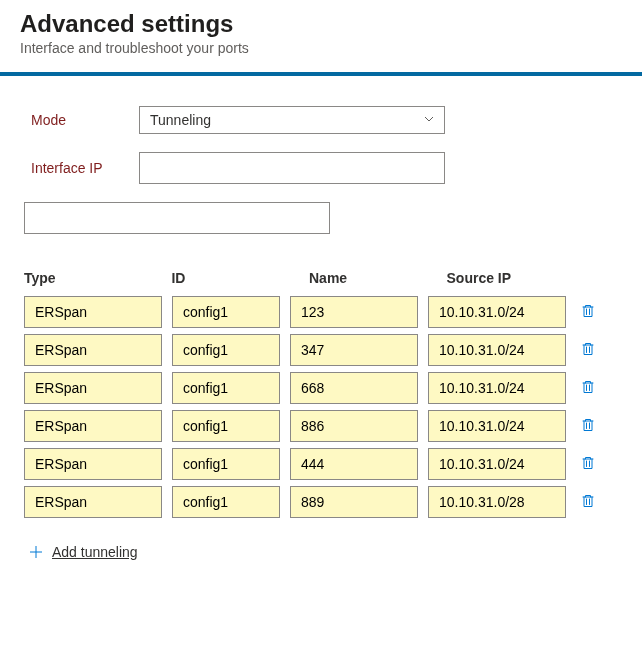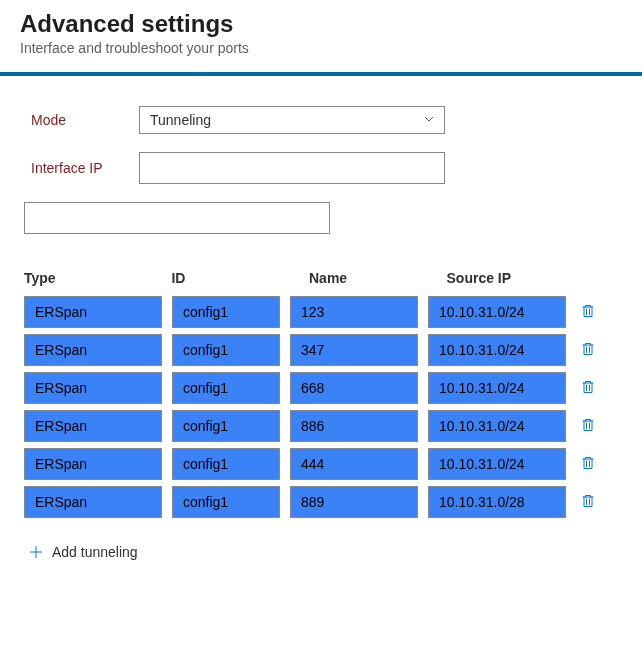--- a/index.html
+++ b/index.html
@@ -98,21 +98,21 @@
       gap: 10px;
       margin-bottom: 6px;
       align-items: center;
     }
     .cell-input {
       height: 32px;
       border: 1px solid #8a8886;
       padding: 0 10px;
       font-size: 14px;
       font-family: inherit;
-      background: #3b82f6;
+      background: #fef9c3;
     }
     .cell-input.col-type { width: 138px; }
     .cell-input.col-name { width: 108px; }
     .cell-input.col-id { width: 128px; }
     .cell-input.col-source { width: 138px; }
     .delete-btn {
       width: 24px;
       height: 24px;
       border: none;
       background: transparent;
@@ -122,20 +122,21 @@
       justify-content: center;
       color: #0078d4;
     }
     .add-row {
       margin-top: 26px;
       display: flex;
       align-items: center;
       gap: 8px;
       cursor: pointer;
       padding-left: 4px;
+      text-decoration: underline;
     }
     .plus-icon {
       color: #0078d4;
       display: flex;
       align-items: center;
     }
     .add-label {
       font-size: 14px;
       color: #323130;
     }

